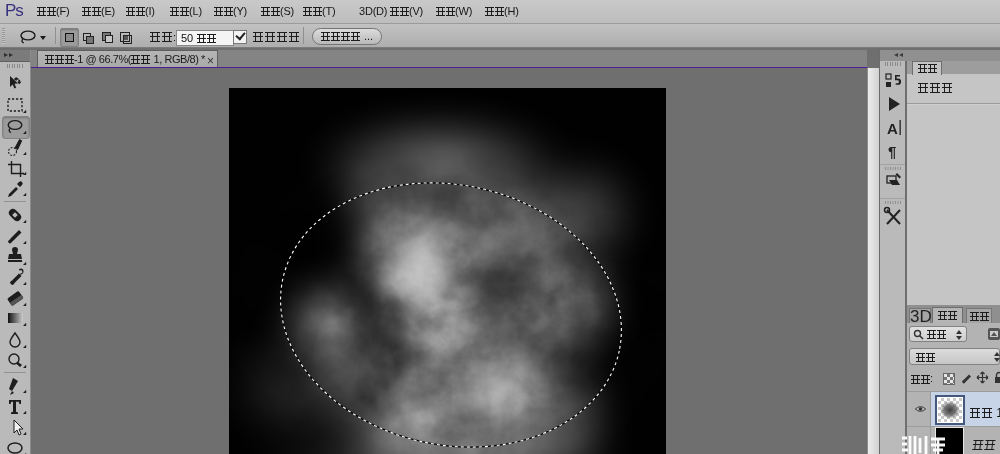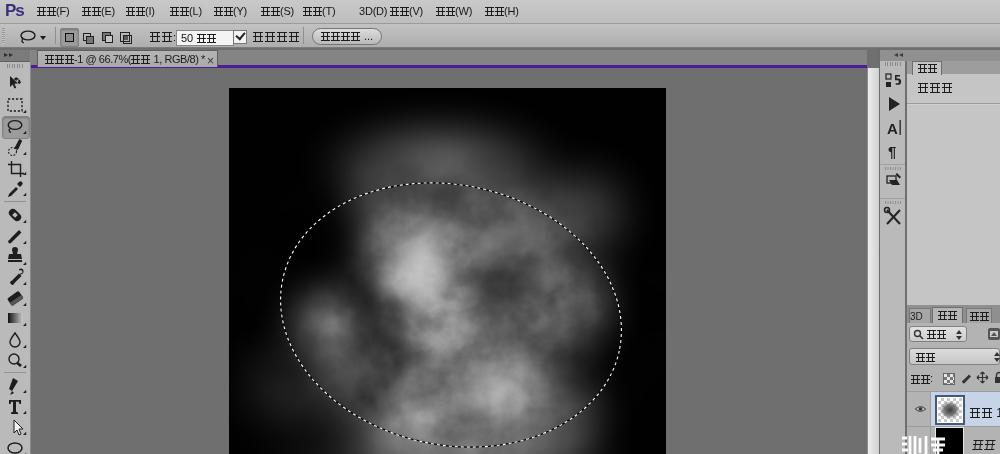--- a/index.html
+++ b/index.html
@@ -16,32 +16,32 @@
 linear-gradient(#1c1c1c,#1c1c1c) 0px 0px/9px 1px no-repeat,
 linear-gradient(#1c1c1c,#1c1c1c) 0px 4px/9px 1px no-repeat,
 linear-gradient(#1c1c1c,#1c1c1c) 0px 8px/9px 1px no-repeat,
 linear-gradient(#1c1c1c,#1c1c1c) 2px 0px/1px 9px no-repeat,
 linear-gradient(#1c1c1c,#1c1c1c) 6px 0px/1px 9px no-repeat}
 .lbl{position:absolute;font-size:11px;color:#1a1a1a;white-space:nowrap}
 
 #menubar{left:0;top:0;width:1000px;height:23px;background:linear-gradient(#c9c9c9,#bdbdbd)}
 #menubar .m{position:absolute;top:5px}
 .mi{font-size:11px;color:#161616;white-space:nowrap;letter-spacing:-0.2px}
-#ps{left:5px;top:1px;font-weight:bold;font-size:17px;color:#37317f;letter-spacing:-1px}
+#ps{left:5px;top:1px;font-weight:normal;font-size:17px;color:#37317f;letter-spacing:-1px}
 #mgroove{left:0;top:23px;width:1000px;height:1px;background:#9b9b9b}
 
 #opts{left:0;top:24px;width:1000px;height:24px;background:linear-gradient(#c2c2c2,#aeaeae);border-bottom:1px solid #7b7b7b;box-sizing:border-box}
 .vsep{position:absolute;top:3px;width:1px;height:17px;background:#8f8f8f}
 .modebtn{position:absolute;top:4px;width:17px;height:17px;border-radius:2px}
 
 #tools{left:0;top:50px;width:31px;height:404px;background:#bababa;border-right:1px solid #8b8b8b;box-sizing:border-box}
 #tools .th{position:absolute;left:0;top:0;width:30px;height:11px;background:#7b7b7b;border-bottom:1px solid #5f5f5f}
 
 #docarea{left:31px;top:50px;width:836px;height:404px;background:#6f6f6f}
-#tabbar{position:absolute;left:0;top:0;width:836px;height:18px;background:#848484;border-bottom:3px solid #4c1d95;box-sizing:border-box}
+#tabbar{position:absolute;left:0;top:0;width:836px;height:18px;background:#848484;border-bottom:1px solid #4c1d95;box-sizing:border-box}
 #tab{position:absolute;left:6px;top:0;width:181px;height:17px;background:linear-gradient(#b5b5b5,#a9a9a9);border:1px solid #5e5e5e;border-bottom:none;box-sizing:border-box;font-size:11px;color:#1b1b1b;padding:2px 0 0 6px;white-space:nowrap;letter-spacing:-0.45px}
 
 #scrollstrip{left:867px;top:68px;width:12px;height:386px;background:linear-gradient(to right,#ececec,#d2d2d2);border-left:1px solid #8c8c8c;box-sizing:border-box}
 #dockdiv{left:879px;top:50px;width:1px;height:404px;background:#6c6c6c}
 #dockhead{left:880px;top:50px;width:120px;height:11px;background:#909090}
 #dockstrip{left:880px;top:61px;width:27px;height:393px;background:#bababa}
 #panelR{left:907px;top:61px;width:93px;height:393px;background:#c5c5c5}
 </style></head>
 <body>
 
@@ -319,21 +319,21 @@
 <div class="abs" style="left:907px;top:50px;width:93px;height:11px;background:#909090"></div>
 <div class="abs" style="left:907px;top:61px;width:93px;height:13px;background:#9d9d9d"></div>
 <div class="abs" style="left:912px;top:61px;width:30px;height:14px;background:#c4c4c4;border:1px solid #6e6e6e;border-bottom:none;box-sizing:border-box;text-align:center;font-size:0;line-height:0;padding-top:2px"><i class="c9"></i><i class="c9"></i></div>
 <div class="abs lbl" style="left:917px;top:81px;font-size:12px"><i class="c"></i><i class="c"></i><i class="c"></i></div>
 <div class="abs" style="left:907px;top:103px;width:93px;height:1px;background:#9a9a9a"></div>
 <div class="abs" style="left:907px;top:104px;width:93px;height:1px;background:#cfcfcf"></div>
 
 <div id="layers" class="abs" style="left:907px;top:305px;width:93px;height:149px;background:#b3b3b3">
 
  <div class="abs" style="left:0;top:0;width:93px;height:18px;background:#8f8f8f"></div>
- <div class="abs" style="left:2px;top:3px;width:22px;height:15px;background:#a6a6a6;border:1px solid #787878;border-bottom:none;box-sizing:border-box;font-size:10px;color:#222;text-align:left;line-height:15px">3D</div>
+ <div class="abs" style="left:2px;top:3px;width:22px;height:15px;background:#a6a6a6;border:1px solid #787878;border-bottom:none;box-sizing:border-box;font-size:17px;color:#222;text-align:right;line-height:15px">3D</div>
  <div class="abs" style="left:25px;top:2px;width:31px;height:16px;background:#b5b5b5;border:1px solid #6e6e6e;border-bottom:none;box-sizing:border-box;text-align:center;font-size:0;line-height:0;padding-top:3px"><i class="c9"></i><i class="c9"></i></div>
  <div class="abs" style="left:59px;top:3px;width:26px;height:15px;background:#a6a6a6;border:1px solid #787878;border-bottom:none;box-sizing:border-box;text-align:center;font-size:0;line-height:0;padding-top:3px"><i class="c9"></i><i class="c9"></i></div>
 
  <div class="abs" style="left:2px;top:21px;width:58px;height:16px;background:linear-gradient(#e2e2e2,#cdcdcd);border:1px solid #828282;border-radius:3px;box-sizing:border-box">
   <svg class="abs" style="left:3px;top:2px" width="11" height="11" viewBox="0 0 11 11">
         <circle cx="4.5" cy="4.5" r="3" fill="none" stroke="#333" stroke-width="1.4"></circle>
         <path d="M7 7 L10 10" stroke="#333" stroke-width="1.6"></path>
       </svg>
   <span style="position:absolute;left:16px;top:3px;font-size:0;line-height:0"><i class="c9"></i><i class="c9"></i></span>
   <div class="abs" style="left:46px;top:3px;width:0;height:0;border-left:3px solid transparent;border-right:3px solid transparent;border-bottom:4px solid #333"></div>

